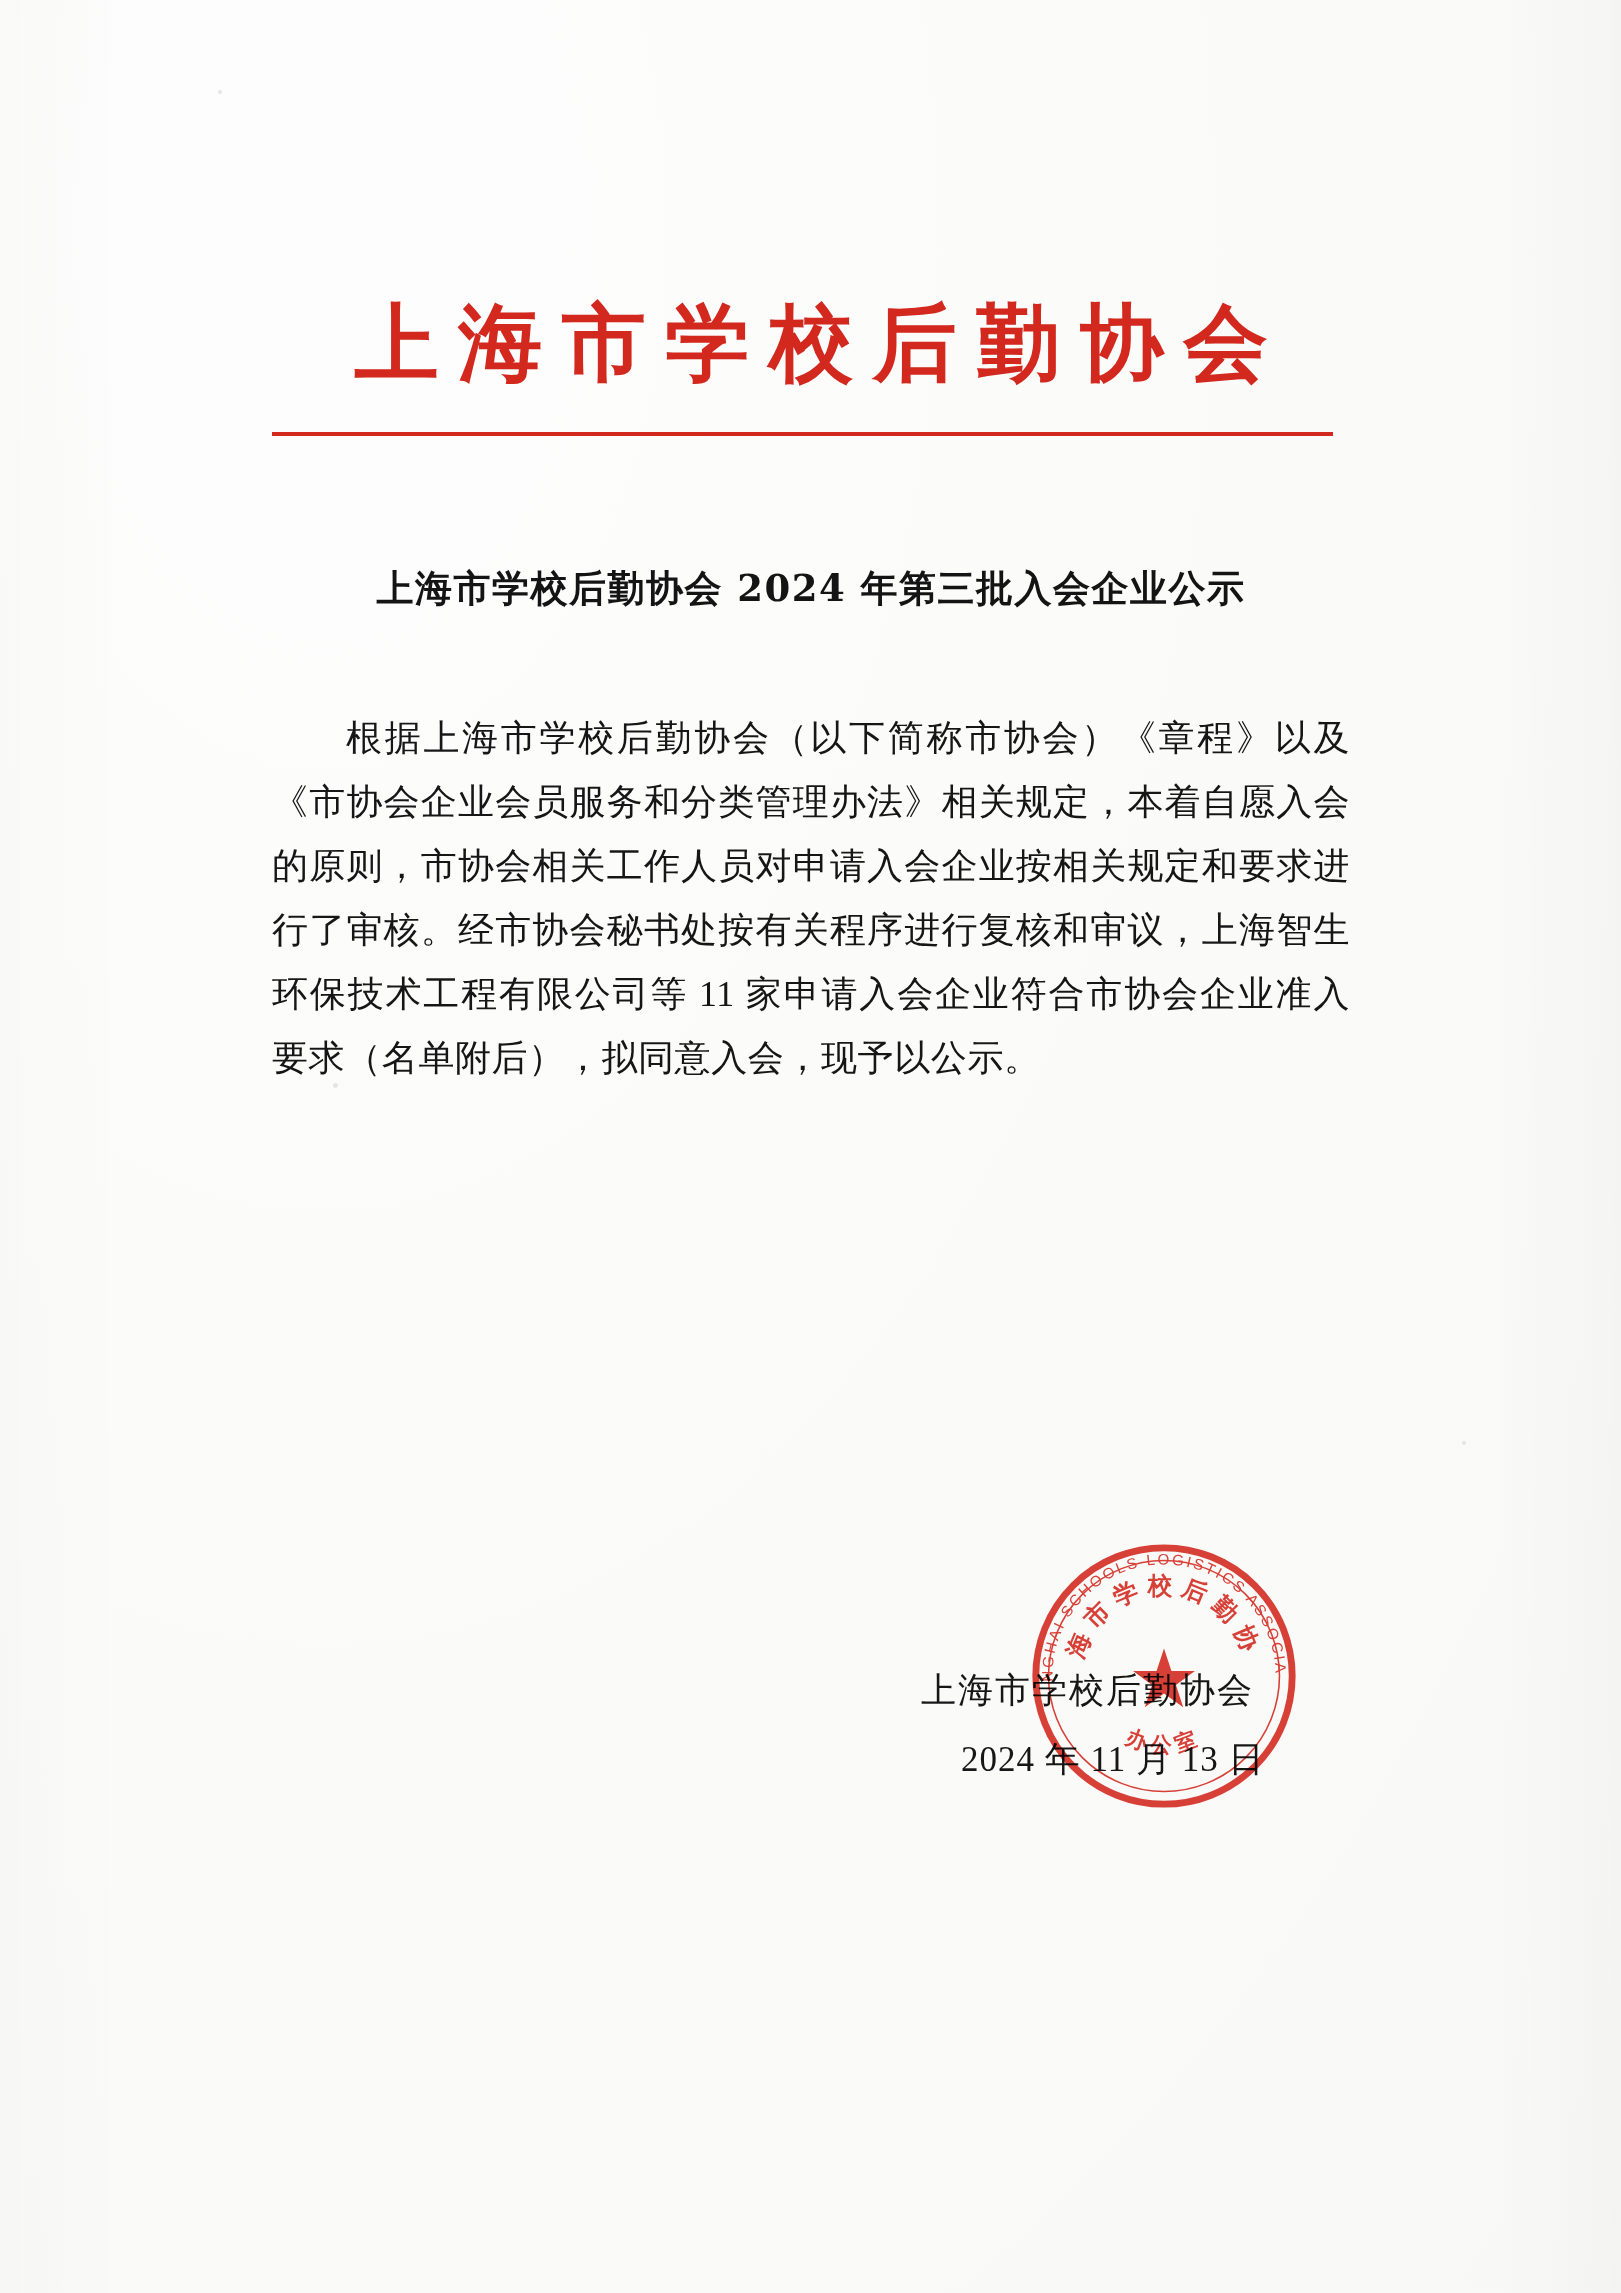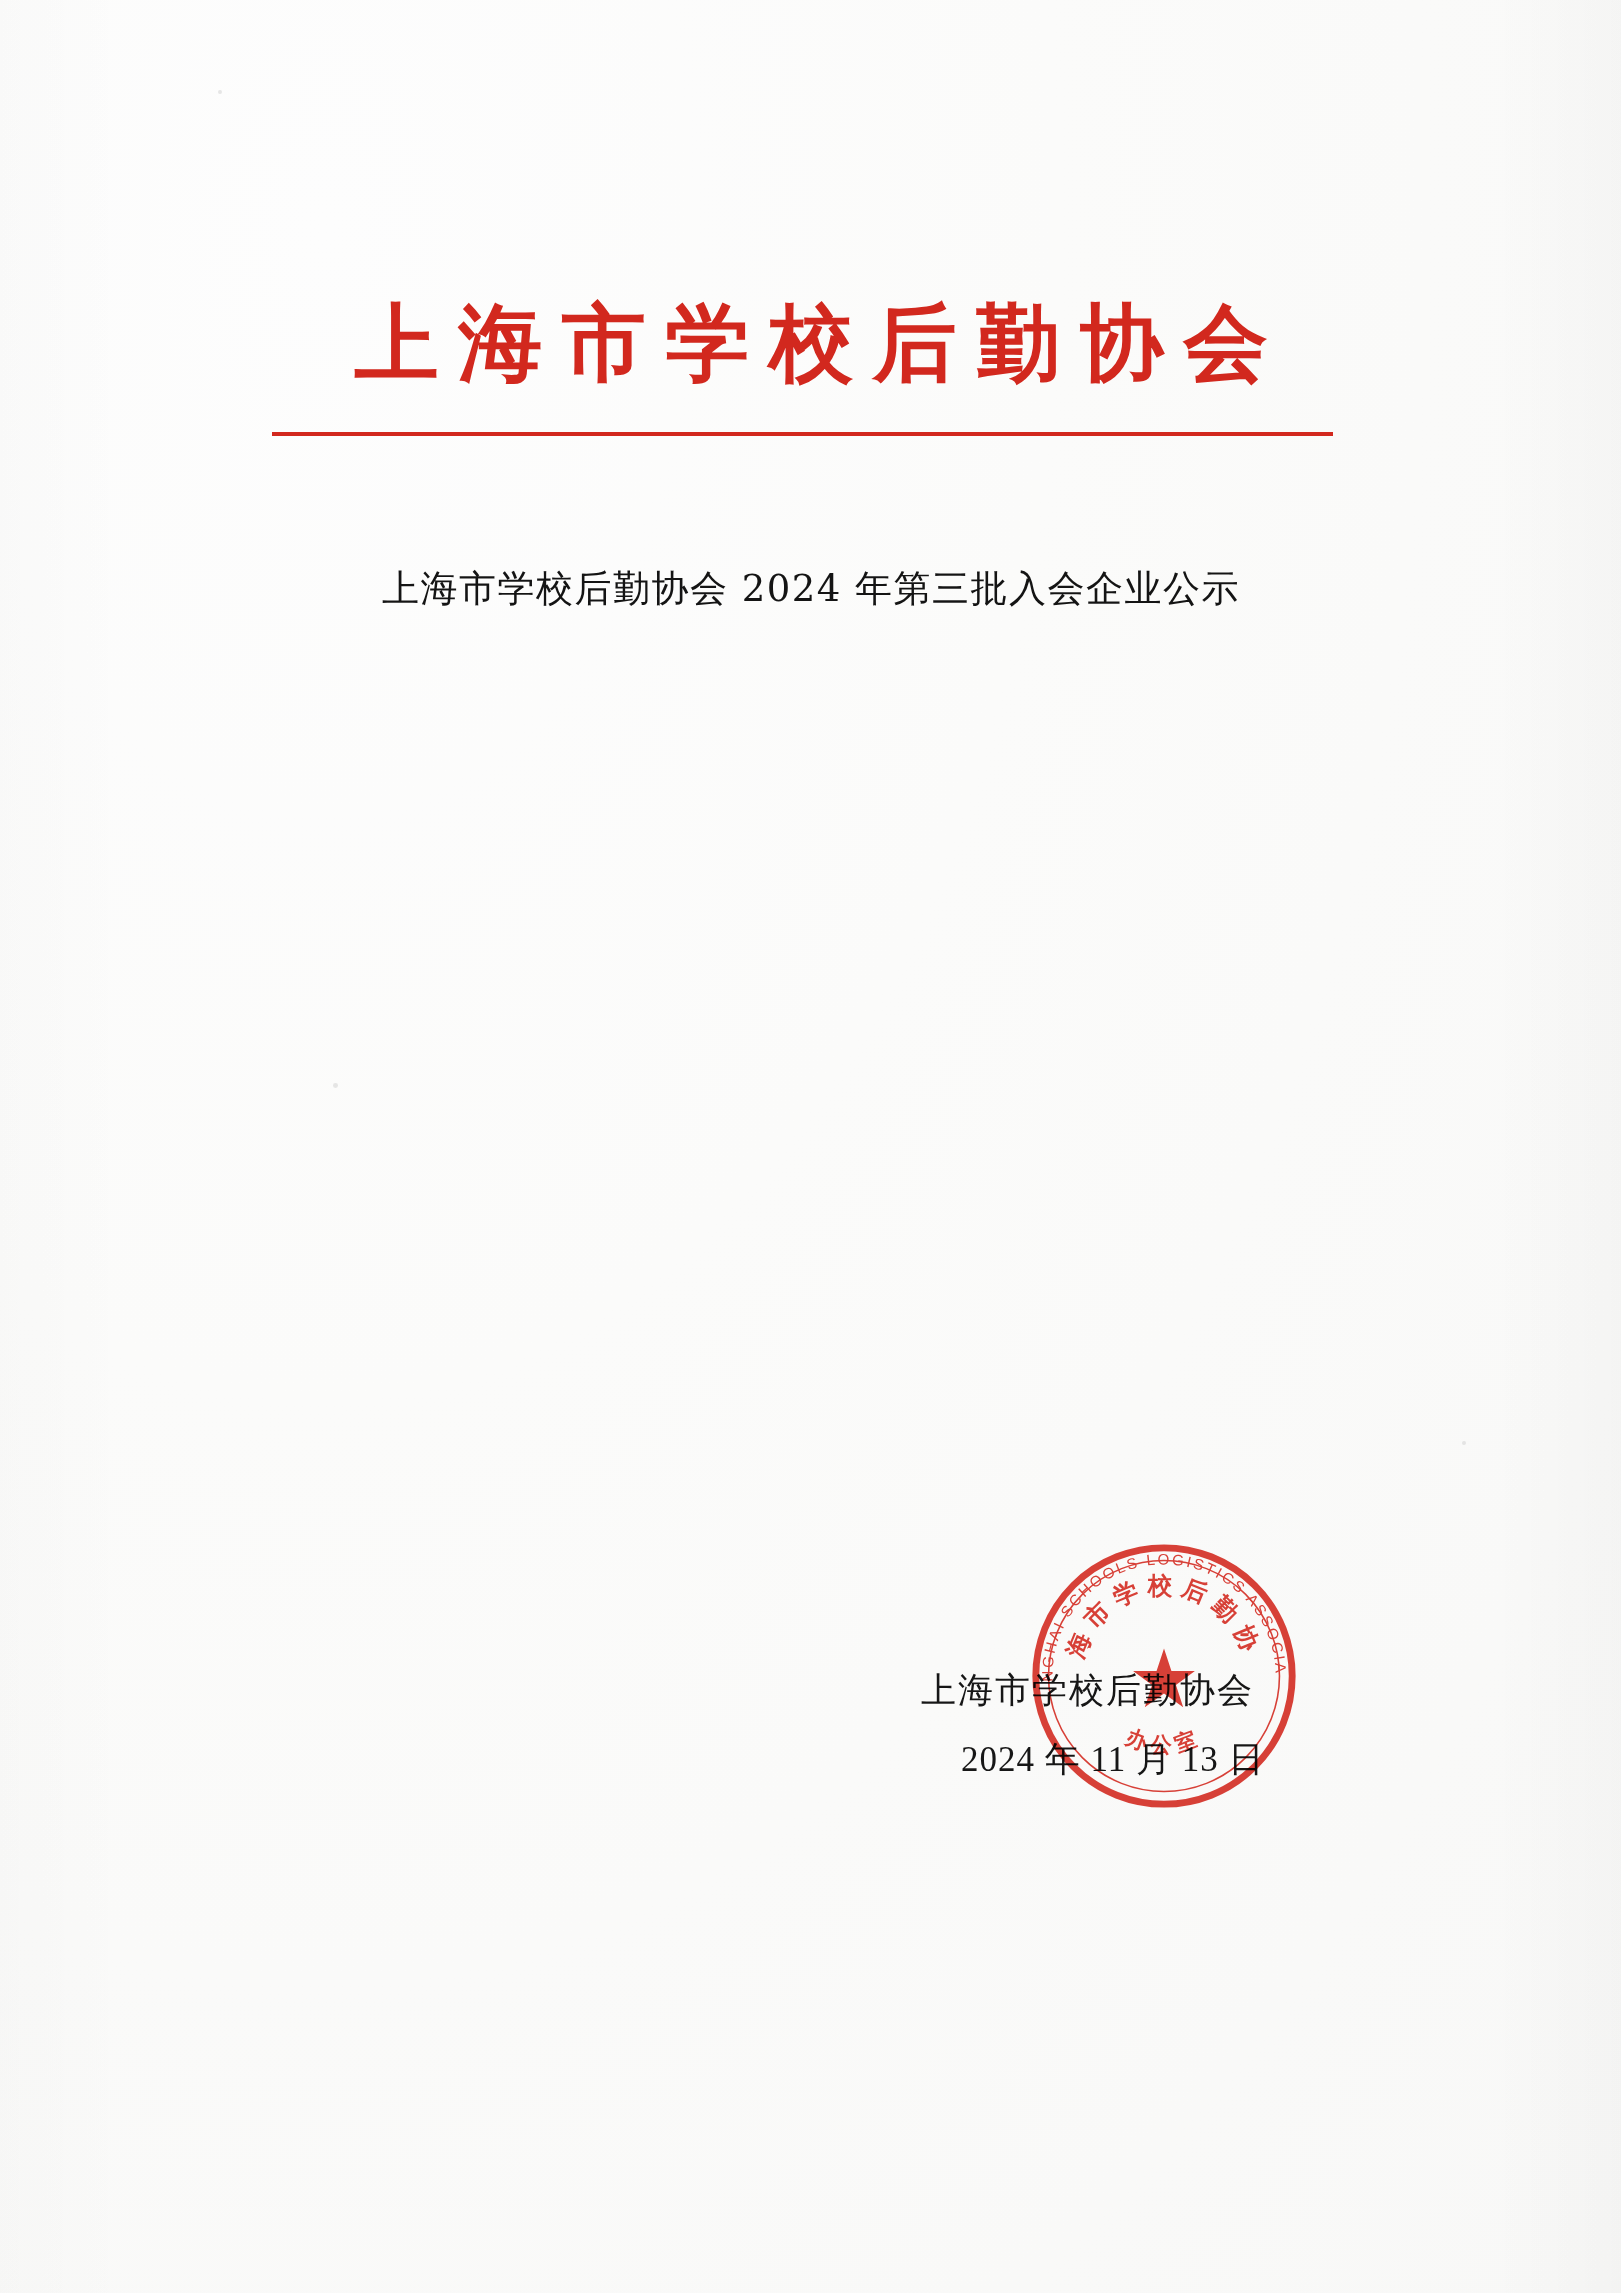--- a/index.html
+++ b/index.html
@@ -65,21 +65,21 @@
   }
 
   
   .doc-title {
     position: absolute;
     left: 272px;
     top: 564px;
     width: 1078px;
     text-align: center;
     font-family: "DejaVu Serif", "Liberation Serif", serif;
-    font-weight: normal;
+    font-weight: bold;
     font-size: 37px;
     letter-spacing: 1.5px;
     color: #141414;
     white-space: nowrap;
   }
 
   
   .body-text {
     position: absolute;
     left: 272px;
@@ -148,20 +148,21 @@
   <div class="speck" style="left:218px; top:90px; width:3.9px; height:3.9px;"></div>
 
   <div class="letterhead">
     <div class="letterhead-title">上海市学校后勤协会</div>
     <div class="letterhead-rule"></div>
   </div>
 
   <div class="doc-title">上海市学校后勤协会 2024 年第三批入会企业公示</div>
 
   <div class="body-text">
+    <p class="para">根据上海市学校后勤协会（以下简称市协会）《章程》以及《市协会企业会员服务和分类管理办法》相关规定，本着自愿入会的原则，市协会相关工作人员对申请入会企业按相关规定和要求进行了审核。经市协会秘书处按有关程序进行复核和审议，上海智生环保技术工程有限公司等 11 家申请入会企业符合市协会企业准入要求（名单附后），拟同意入会，现予以公示。</p>
   </div>
 
   <div class="sign-block">
     <div>上海市学校后勤协会</div>
     <div class="sign-date">2024 年 11 月 13 日</div>
   </div>
 
   <div class="seal">
     <svg viewBox="0 0 280 280" width="274" height="274" aria-hidden="true">
       <defs>

